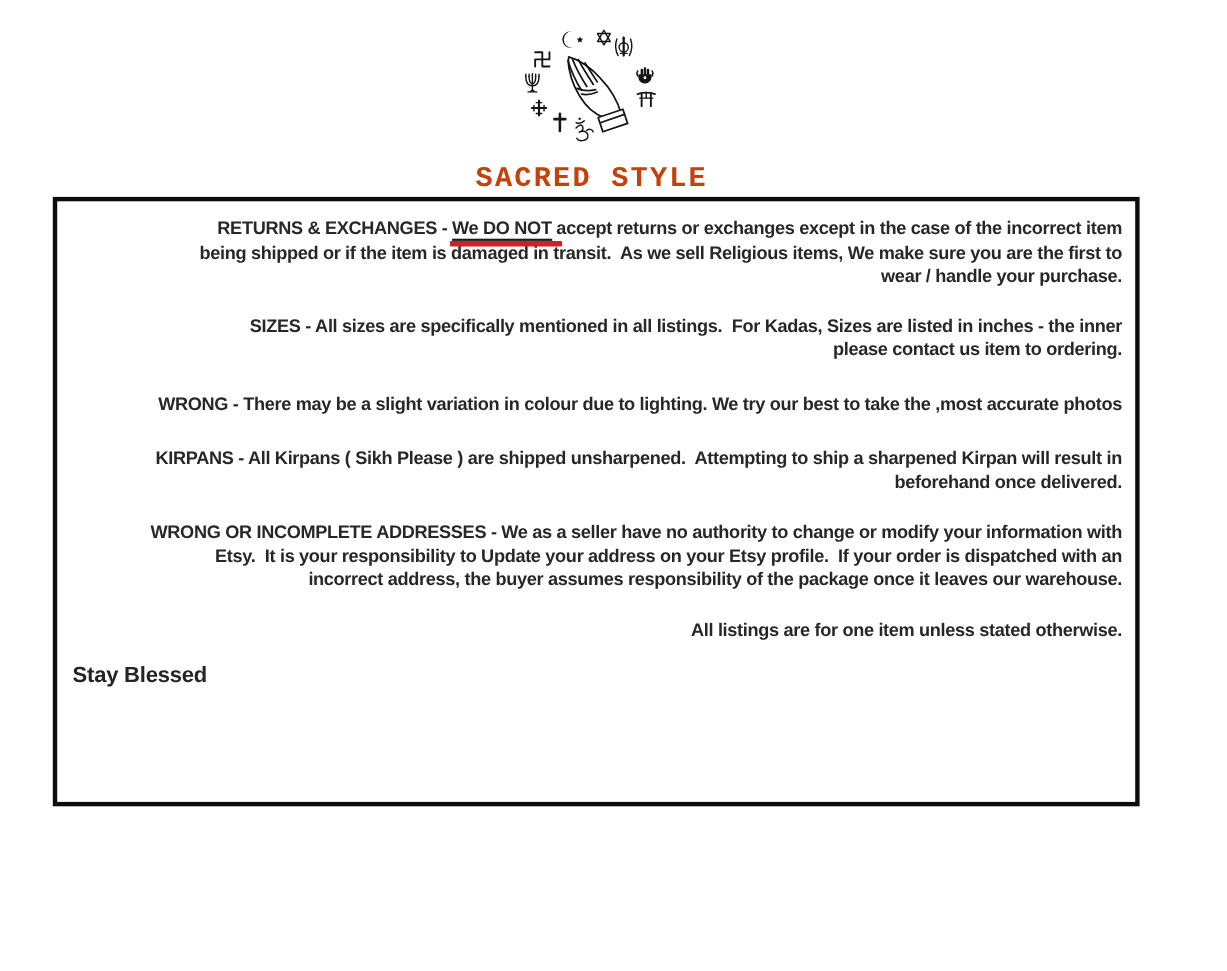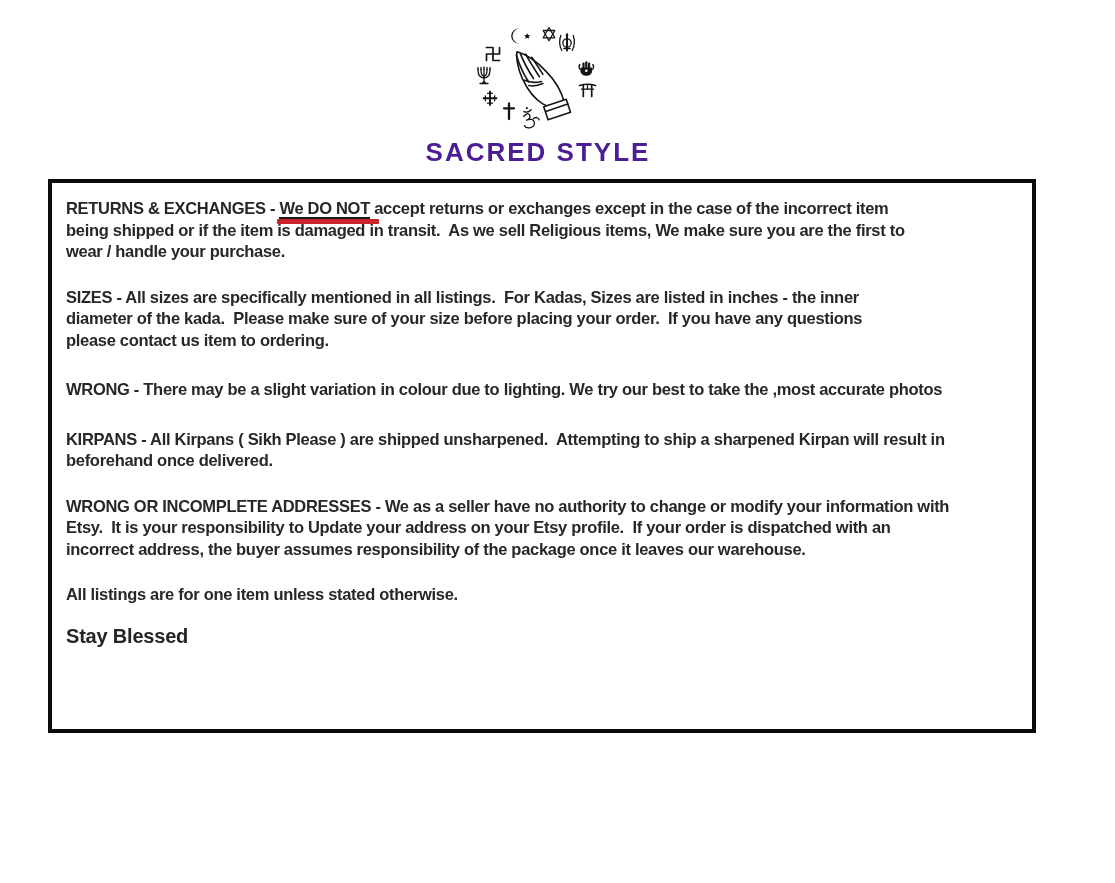--- a/index.html
+++ b/index.html
@@ -3,30 +3,30 @@
 <meta charset="utf-8">
 <style>
   html,body{margin:0;padding:0;}
   body{
     width:1115px;height:883px;background:#ffffff;position:relative;overflow:hidden;
     font-family:"Liberation Sans","DejaVu Sans",sans-serif;
   }
   .logo-wrap{position:absolute;left:420px;top:22px;width:236px;text-align:center;}
   .logo-svg{display:block;margin:0 auto;width:164px;height:114px;}
   .brand-name{
-    margin-top:1px;font-family:Liberation Sans, sans-serif;
-    font-weight:bold;font-size:26px;letter-spacing:2px;color:#4c1d95;white-space:nowrap;
+    margin-top:11px;font-family:Liberation Mono, monospace;
+    font-weight:bold;font-size:26px;letter-spacing:2px;color:#c2410c;white-space:nowrap;
   }
   .policy-box{
     position:absolute;left:48px;top:179px;width:988px;height:554px;
     box-sizing:border-box;border:4px solid #0c0c0c;background:#fff;
     padding:15px 12px 0 14px;overflow:hidden;
   }
   .para{margin:0 0 24px 0;color:#272727;font-weight:bold;font-size:16.5px;
-    line-height:21.5px;letter-spacing:-0.3px;}
+    line-height:21.5px;letter-spacing:-0.3px;text-align:right;}
   .para.gap-lg{margin-bottom:28px;}
   .para.gap-sm{margin-bottom:18px;}
   .line{white-space:pre;}
   .donot{
     display:inline-block;position:relative;
     border-bottom:2.5px solid #1b1b1b;padding-bottom:0px;line-height:1;
   }
   .donot::after{
     content:"";position:absolute;left:-2px;right:-9px;bottom:-7px;height:5px;
     background:#c9232b;border-radius:1px;
@@ -126,21 +126,20 @@
 
   <div class="para">
     <div class="line"><span>RETURNS &amp; EXCHANGES</span><span> - </span><span class="donot"><span>We DO NOT</span></span><span> accept returns or exchanges except in the case of the incorrect item</span></div>
     <div class="line">being shipped or if the item is damaged in transit.  As we sell Religious items, We make sure you are the first to</div>
     <div class="line">wear / handle your purchase.</div>
   </div>
 
 
   <div class="para">
     <div class="line"><span>SIZES</span><span> - </span><span>All sizes are specifically mentioned in all listings.  For Kadas, Sizes are listed in inches - the inner</span></div>
-    <div class="line">diameter of the kada.  Please make sure of your size before placing your order.  If you have any questions</div>
     <div class="line">please contact us item to ordering.</div>
   </div>
 
   <div class="para gap-lg" style="margin-top:28px;margin-bottom:28px;">
     <div class="line"><span>WRONG</span><span> - </span><span>There may be a slight variation in colour due to lighting. We try our best to take the ,most accurate photos</span></div>
   </div>
 
   <div class="para">
     <div class="line"><span>KIRPANS</span><span> - </span><span>All Kirpans ( Sikh Please ) are shipped unsharpened.  Attempting to ship a sharpened Kirpan will result in</span></div>
     <div class="line">beforehand once delivered.</div>

